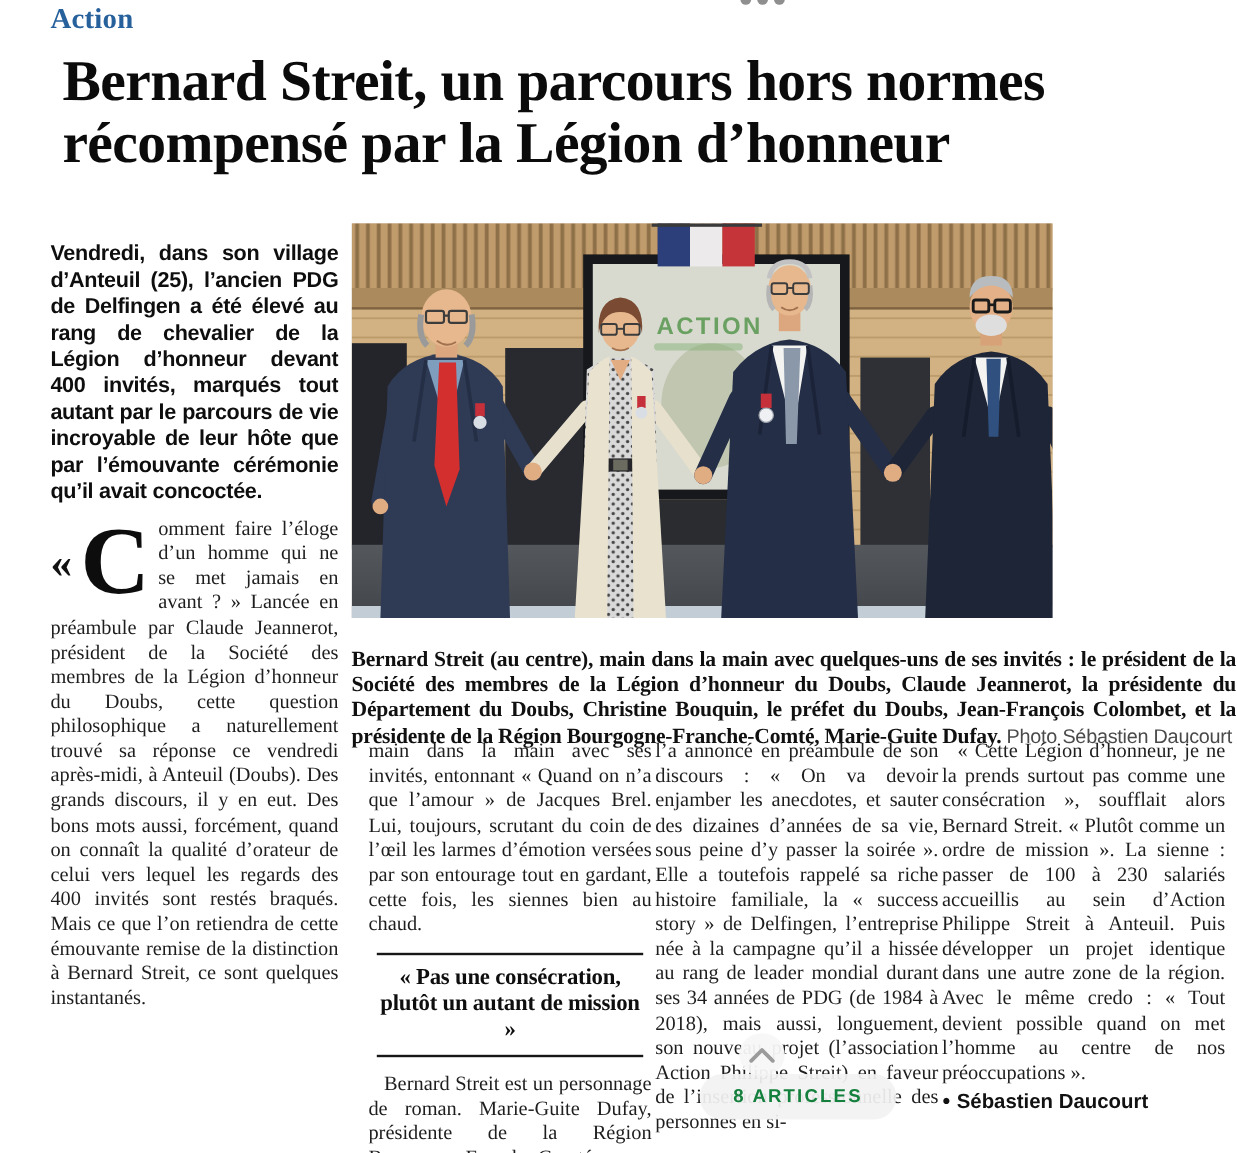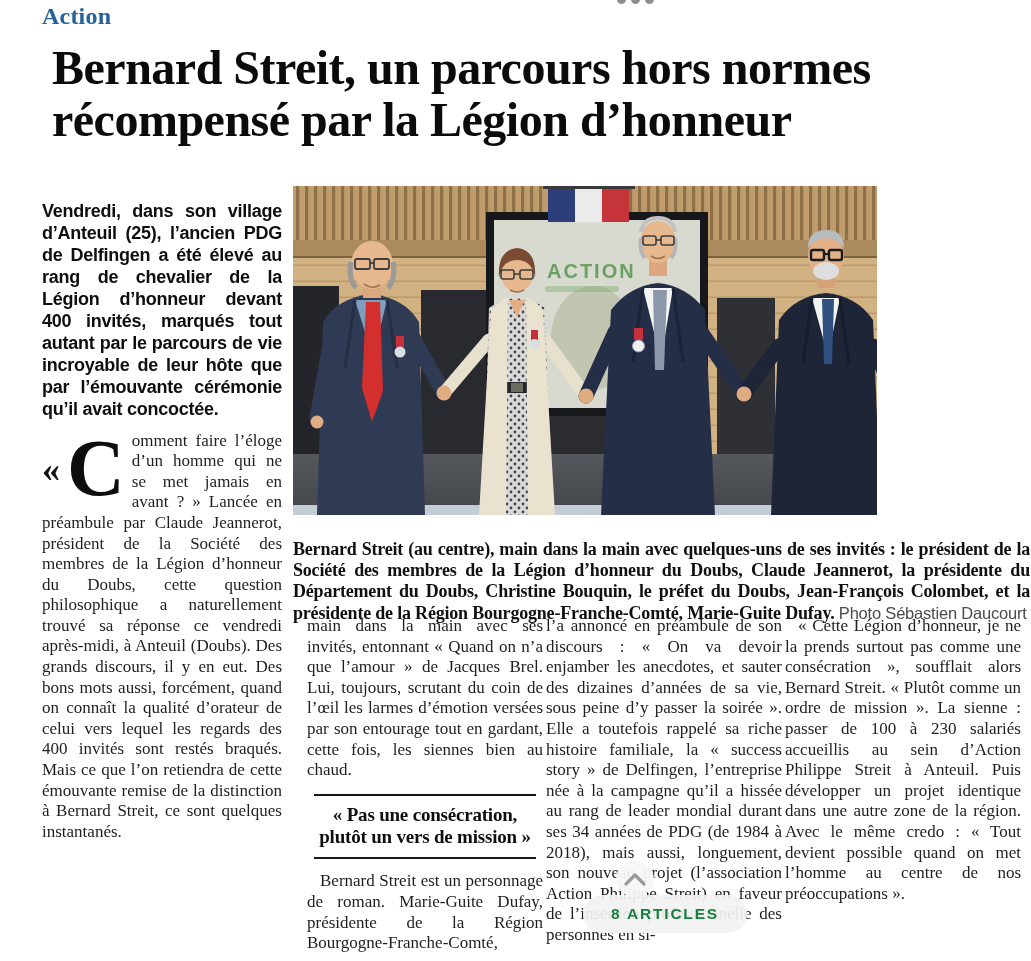--- a/index.html
+++ b/index.html
@@ -289,28 +289,31 @@
 </figure>
 
 <p class="caption">
   <span>Bernard Streit (au centre), main dans la main avec quelques-uns de ses invités : le président de la Société des membres de la Légion d’honneur du Doubs, Claude Jeannerot, la présidente du Département du Doubs, Christine Bouquin, le préfet du Doubs, Jean-François Colombet, et la présidente de la Région Bourgogne-Franche-Comté, Marie-Guite Dufay.</span>
   <span class="credit">Photo Sébastien Daucourt</span>
 </p>
 
 <div class="bottom">
   <div class="bcol">
     <p class="bodytext">main dans la main avec ses invités, entonnant « Quand on n’a que l’amour » de Jacques Brel. Lui, toujours, scrutant du coin de l’œil les larmes d’émotion versées par son entourage tout en gardant, cette fois, les siennes bien au chaud.</p>
-    <div class="pullquote">« Pas une consécration, plutôt un vers de mission »</div>
+    <div class="pullquote">« Pas une consécration, plutôt un autant de mission »</div>
     <p class="bodytext indent">Bernard Streit est un personnage de roman. Marie-Guite Dufay, présidente de la Région Bourgogne-Franche-Comté,</p>
   </div>
   <div class="bcol">
     <p class="bodytext">l’a annoncé en préambule de son discours : « On va devoir enjamber les anecdotes, et sauter des dizaines d’années de sa vie, sous peine d’y passer la soirée ». Elle a toutefois rappelé sa riche histoire familiale, la « success story » de Delfingen, l’entreprise née à la campagne qu’il a hissée au rang de leader mondial durant ses 34 années de PDG (de 1984 à 2018), mais aussi, longuement, son nouveau projet (l’association Action Philippe Streit) en faveur de l’insertion professionnelle des personnes en si-</p>
   </div>
   <div class="bcol">
     <p class="bodytext indent">« Cette Légion d’honneur, je ne la prends surtout pas comme une consécration », soufflait alors Bernard Streit. « Plutôt comme un ordre de mission ». La sienne : passer de 100 à 230 salariés accueillis au sein d’Action Philippe Streit à Anteuil. Puis développer un projet identique dans une autre zone de la région. Avec le même credo : « Tout devient possible quand on met l’homme au centre de nos préoccupations ».</p>
+    <p class="bodytext byline">
+      <span class="bullet">●</span><span>Sébastien Daucourt</span>
+    </p>
   </div>
 </div>
 
 <button class="chevron-btn">
   <svg width="30" height="22" viewBox="0 0 30 22">
     <path d="M6 16 L15 7 L24 16" stroke="#9b9b9b" stroke-width="3.2" fill="none" stroke-linecap="round" stroke-linejoin="round"></path>
   </svg>
 </button>
 <button class="articles-badge">8 ARTICLES</button>
 

